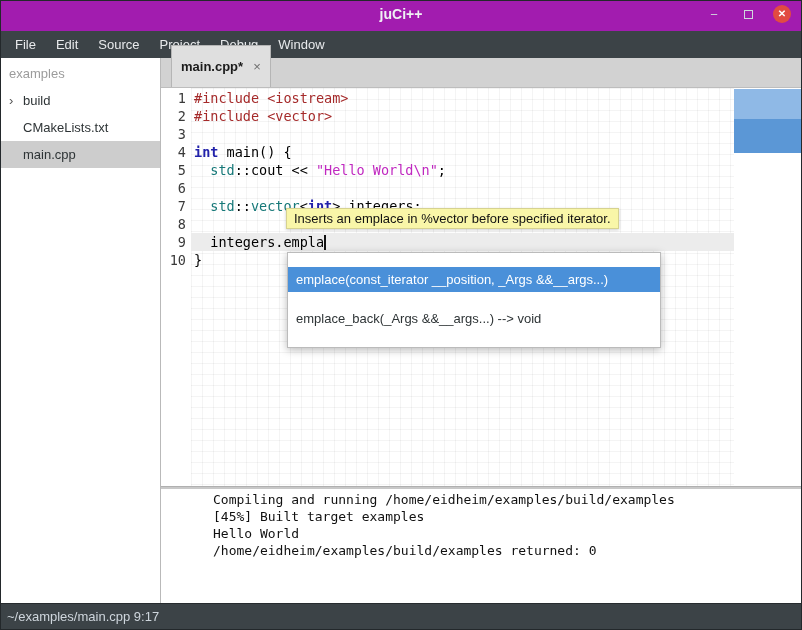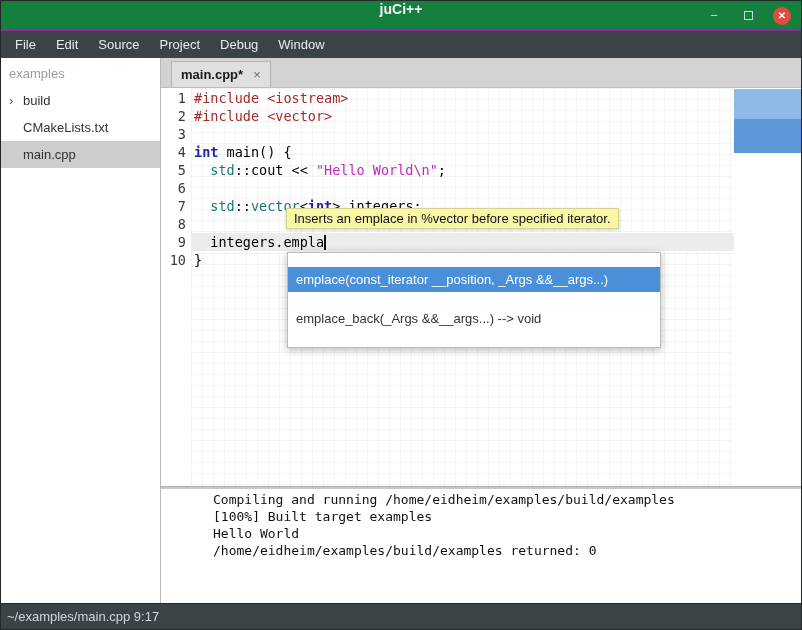--- a/index.html
+++ b/index.html
@@ -1,20 +1,20 @@
 <!DOCTYPE html>
 <html><head>
 <meta charset="utf-8">
 <style>
   * { margin:0; padding:0; box-sizing:border-box; }
   html,body { width:802px; height:630px; overflow:hidden; font-family:"Liberation Sans",sans-serif; }
   .window { width:802px; height:630px; display:flex; flex-direction:column; border:1px solid #23282b; background:#fff; }
 
   
-  .titlebar { height:30px; background:#15803d; display:flex; position:relative; flex:0 0 auto; border-bottom:1px solid #a21caf; }
+  .titlebar { height:30px; background:#a21caf; display:flex; align-items:center; position:relative; flex:0 0 auto; border-bottom:4px solid #a21caf; }
   .title { position:absolute; left:0; right:0; text-align:center; color:#f0f2f4; font-size:14px; font-weight:600; }
   .win-controls { margin-left:auto; display:flex; align-items:center; gap:16px; padding-right:10px; z-index:2; }
   .win-btn { color:#cfd6dd; font-size:13px; line-height:1; cursor:default; display:flex; align-items:center; justify-content:center; width:18px; height:18px; }
   .btn-max-glyph { width:9px; height:9px; border:1.5px solid #cfd6dd; display:inline-block; }
   .btn-close { background:#e14b42; border-radius:50%; color:#fff; font-size:10px; font-weight:bold; }
 
   
   .menubar { height:27px; background:#3c4347; display:flex; align-items:center; padding-left:4px; flex:0 0 auto; }
   .menu-item { color:#e8eaec; font-size:13px; padding:5px 10px; }
 
@@ -22,21 +22,21 @@
   .main { flex:1 1 auto; display:flex; min-height:0; }
   .sidebar { width:160px; flex:0 0 160px; background:#fff; border-right:1px solid #b9b9b9; display:flex; flex-direction:column; }
   .sidebar-header { color:#9c9c9c; font-size:13px; padding:8px 8px 6px 8px; }
   .tree-item { display:flex; align-items:center; height:27px; font-size:13px; color:#2e3436; padding-left:8px; }
   .tree-item .chevron { width:14px; color:#555; font-size:13px; }
   .tree-item .spacer { width:14px; }
   .tree-item.selected { background:#cdcdcd; }
 
   .content { flex:1 1 auto; display:flex; flex-direction:column; min-width:0; }
   .tabbar { height:30px; background:#d2d2d2; border-bottom:1px solid #bdbdbd; display:flex; align-items:flex-end; padding-left:10px; flex:0 0 auto; }
-  .tab { background:#dfdfdf; border:1px solid #b5b5b5; border-bottom:none; height:26px; display:flex; align-items:center; gap:10px; padding:0 9px; }
+  .tab { background:#dfdfdf; border:1px solid #b5b5b5; border-bottom:none; height:42px; display:flex; align-items:center; gap:10px; padding:0 9px; }
   .tab-label { font-size:13px; font-weight:bold; color:#1b1b1b; }
   .tab-close { color:#6e6e6e; font-size:13px; }
 
   
   .editor { flex:0 0 398px; height:398px; display:flex; position:relative; background:#fff; overflow:hidden; }
   .gutter { width:30px; flex:0 0 30px; padding:1px 5px 0 2px; text-align:right; font-family:"DejaVu Sans Mono",monospace; font-size:13.5px; line-height:18px; color:#3a3a3a; background:#fff; }
   .code { flex:1 1 auto; padding-top:1px; font-family:"DejaVu Sans Mono",monospace; font-size:13.5px; line-height:18px; color:#000;
     background-image: linear-gradient(to right, rgba(0,0,0,0.045) 1px, transparent 1px),
                       linear-gradient(to bottom, rgba(0,0,0,0.045) 1px, transparent 1px);
     background-size:11px 11px; }
@@ -155,21 +155,21 @@
         <div class="completion" id="completion">
             <div class="comp-row selected">emplace(const_iterator __position, _Args &amp;&amp;__args...)</div>
             <div class="comp-row">emplace_back(_Args &amp;&amp;__args...) --&gt; void</div>
           </div>
       </div>
 
       <div class="splitter"></div>
 
       <div class="terminal" id="terminal">
           <div class="term-line">Compiling and running /home/eidheim/examples/build/examples</div>
-          <div class="term-line">[100%] Built target examples</div>
+          <div class="term-line">[45%] Built target examples</div>
           <div class="term-line">Hello World</div>
           <div class="term-line">/home/eidheim/examples/build/examples returned: 0</div>
         </div>
 
     </div>
   </div>
 
   <div class="statusbar">
     <span class="status-text">~/examples/main.cpp 9:17</span>
   </div>

